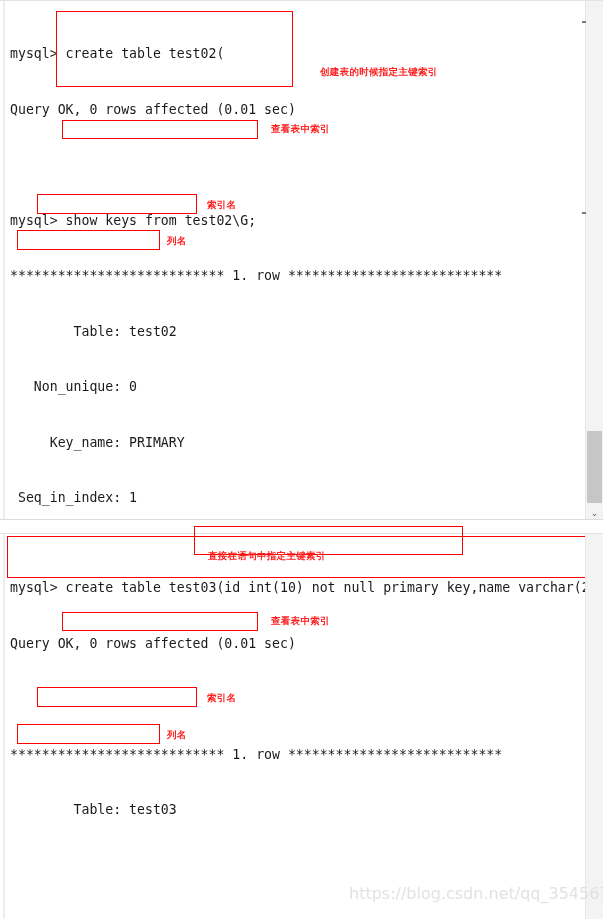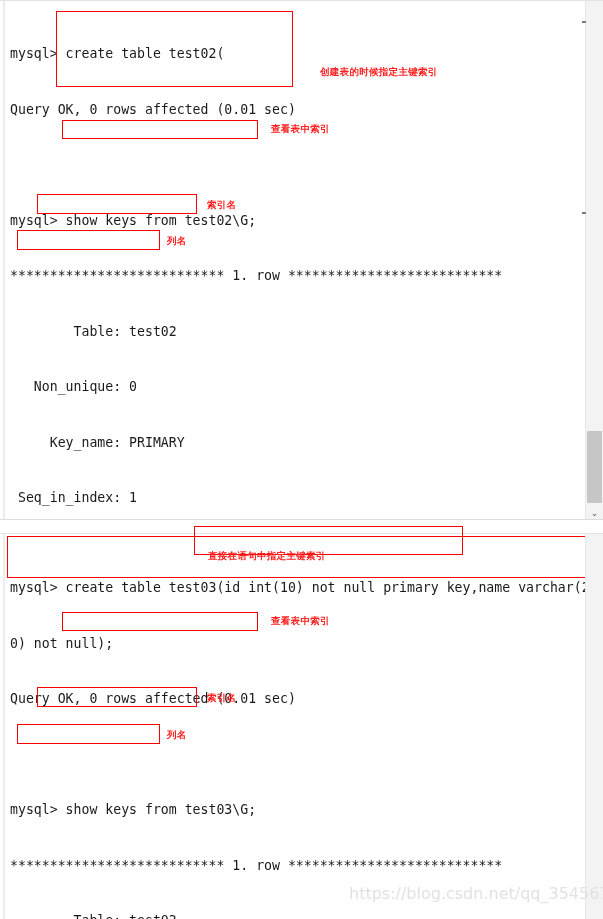--- a/index.html
+++ b/index.html
@@ -146,24 +146,22 @@
 </div>
 
 <div class="gap"></div>
 
 <div class="panel" id="panel-bottom">
 
   <div class="left-rail"></div>
 
   <div class="term">
     <div class="line">mysql&gt; create table test03(id int(10) not null primary key,name varchar(2</div>
-    <div class="line">0) not null);</div>
     <div class="line">Query OK, 0 rows affected (0.01 sec)</div>
     <div class="blank"></div>
-    <div class="line">mysql&gt; show keys from test03\G;</div>
     <div class="line">*************************** 1. row ***************************</div>
     <div class="line">        Table: test03</div>
     
     
     
     
     
     
     
     

